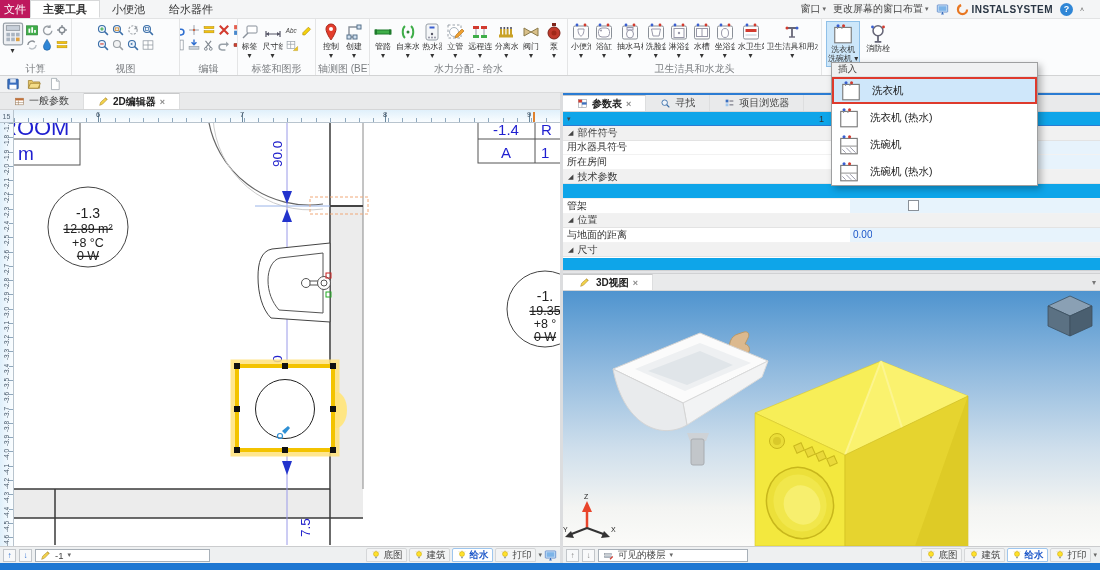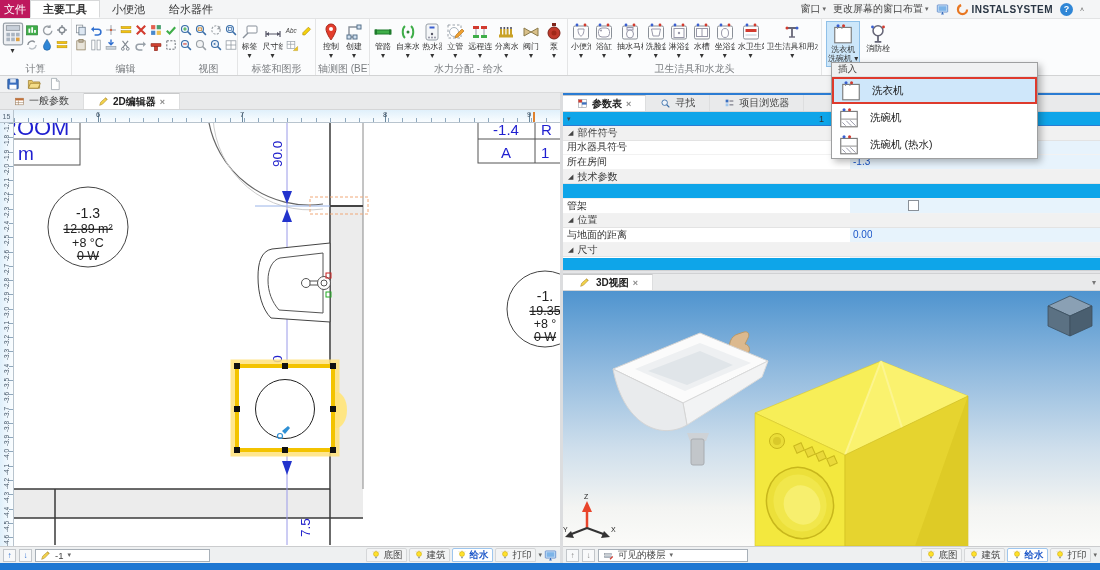--- a/index.html
+++ b/index.html
@@ -185,20 +185,80 @@
             </div>
           </div>
         </div>
         <div class="glabel">计算</div>
       </div>
       <div class="rgroup">
         <div class="gitems">
           <div class="smgrid">
             <div class="smico">
               <svg width="14" height="14" viewBox="0 0 20 20" xmlns="http://www.w3.org/2000/svg">
+                <circle cx="8.5" cy="8.5" r="5" fill="#eef4fb" stroke="#3a6ea8" stroke-width="1.6"></circle>
+                <path d="M12.2 12.2 17 17" stroke="#3a6ea8" stroke-width="2.2"></path>
+                <path d="M8.5 6v5M6 8.5h5" stroke="#3fae49" stroke-width="1.6"></path>
+              </svg>
+            </div>
+            <div class="smico">
+              <svg width="14" height="14" viewBox="0 0 20 20" xmlns="http://www.w3.org/2000/svg">
+                <circle cx="8.5" cy="8.5" r="5" fill="#eef4fb" stroke="#3a6ea8" stroke-width="1.6"></circle>
+                <path d="M12.2 12.2 17 17" stroke="#3a6ea8" stroke-width="2.2"></path>
+                <path d="M6 8.5h5" stroke="#d23b2f" stroke-width="1.6"></path>
+              </svg>
+            </div>
+            <div class="smico">
+              <svg width="14" height="14" viewBox="0 0 20 20" xmlns="http://www.w3.org/2000/svg">
+                <circle cx="8.5" cy="8.5" r="5" fill="#eef4fb" stroke="#3a6ea8" stroke-width="1.6"></circle>
+                <path d="M12.2 12.2 17 17" stroke="#3a6ea8" stroke-width="2.2"></path>
+                <rect x="6" y="7" width="5" height="3.5" fill="none" stroke="#d28a2a" stroke-width="1.2"></rect>
+              </svg>
+            </div>
+            <div class="smico">
+              <svg width="14" height="14" viewBox="0 0 20 20" xmlns="http://www.w3.org/2000/svg">
+                <circle cx="8.5" cy="8.5" r="5" fill="#f2f3f4" stroke="#9aa0a6" stroke-width="1.6"></circle>
+                <path d="M12.2 12.2 17 17" stroke="#9aa0a6" stroke-width="2.2"></path>
+              </svg>
+            </div>
+            <div class="smico">
+              <svg width="14" height="14" viewBox="0 0 20 20" xmlns="http://www.w3.org/2000/svg">
+                <circle cx="10" cy="10" r="6" fill="none" stroke="#9aa0a6" stroke-width="1.6" stroke-dasharray="3 2"></circle>
+                <path d="M16 4l0 5-5 0z" fill="#9aa0a6"></path>
+              </svg>
+            </div>
+            <div class="smico">
+              <svg width="14" height="14" viewBox="0 0 20 20" xmlns="http://www.w3.org/2000/svg">
+                <circle cx="8.5" cy="8.5" r="5" fill="#eef4fb" stroke="#3a6ea8" stroke-width="1.6"></circle>
+                <path d="M12.2 12.2 17 17" stroke="#3a6ea8" stroke-width="2.2"></path>
+                <path d="M6 8.5l3-2v4z" fill="#3a6ea8"></path>
+              </svg>
+            </div>
+            <div class="smico">
+              <svg width="14" height="14" viewBox="0 0 20 20" xmlns="http://www.w3.org/2000/svg">
+                <circle cx="8.5" cy="8.5" r="5" fill="#eef4fb" stroke="#3a6ea8" stroke-width="1.6"></circle>
+                <path d="M12.2 12.2 17 17" stroke="#3a6ea8" stroke-width="2.2"></path>
+                <rect x="6.5" y="6.5" width="4" height="4" fill="none" stroke="#3a6ea8"></rect>
+              </svg>
+            </div>
+            <div class="smico">
+              <svg width="14" height="14" viewBox="0 0 20 20" xmlns="http://www.w3.org/2000/svg">
+                <rect x="3" y="4" width="14" height="12" fill="#fff" stroke="#88909a"></rect>
+                <path d="M10 4v12M3 10h14" stroke="#88909a"></path>
+              </svg>
+            </div>
+          </div>
+        </div>
+        <div class="glabel">视图</div>
+      </div>
+      <div class="rgroup">
+        <div class="gitems">
+          <div class="smgrid">
+            <div class="smico">
+              <svg width="14" height="14" viewBox="0 0 20 20" xmlns="http://www.w3.org/2000/svg">
                 <rect x="3.5" y="3" width="9" height="11" fill="#fff" stroke="#7e8790"></rect>
                 <rect x="7" y="6" width="9" height="11" fill="#dde7f2" stroke="#55677a"></rect>
               </svg>
             </div>
             <div class="smico">
               <svg width="14" height="14" viewBox="0 0 20 20" xmlns="http://www.w3.org/2000/svg">
                 <rect x="4" y="4" width="12" height="13" fill="#e8e4da" stroke="#8a7a5a"></rect>
                 <rect x="7" y="2" width="6" height="4" fill="#b8b0a0" stroke="#8a7a5a"></rect>
               </svg>
             </div>
@@ -270,80 +330,20 @@
               </svg>
             </div>
             <div class="smico">
               <svg width="14" height="14" viewBox="0 0 20 20" xmlns="http://www.w3.org/2000/svg">
                 <rect x="4" y="4" width="12" height="12" fill="none" stroke="#6a7078" stroke-dasharray="3 2" stroke-width="1.4"></rect>
               </svg>
             </div>
           </div>
         </div>
         <div class="glabel">编辑</div>
-      </div>
-      <div class="rgroup">
-        <div class="gitems">
-          <div class="smgrid">
-            <div class="smico">
-              <svg width="14" height="14" viewBox="0 0 20 20" xmlns="http://www.w3.org/2000/svg">
-                <circle cx="8.5" cy="8.5" r="5" fill="#eef4fb" stroke="#3a6ea8" stroke-width="1.6"></circle>
-                <path d="M12.2 12.2 17 17" stroke="#3a6ea8" stroke-width="2.2"></path>
-                <path d="M8.5 6v5M6 8.5h5" stroke="#3fae49" stroke-width="1.6"></path>
-              </svg>
-            </div>
-            <div class="smico">
-              <svg width="14" height="14" viewBox="0 0 20 20" xmlns="http://www.w3.org/2000/svg">
-                <circle cx="8.5" cy="8.5" r="5" fill="#eef4fb" stroke="#3a6ea8" stroke-width="1.6"></circle>
-                <path d="M12.2 12.2 17 17" stroke="#3a6ea8" stroke-width="2.2"></path>
-                <path d="M6 8.5h5" stroke="#d23b2f" stroke-width="1.6"></path>
-              </svg>
-            </div>
-            <div class="smico">
-              <svg width="14" height="14" viewBox="0 0 20 20" xmlns="http://www.w3.org/2000/svg">
-                <circle cx="8.5" cy="8.5" r="5" fill="#eef4fb" stroke="#3a6ea8" stroke-width="1.6"></circle>
-                <path d="M12.2 12.2 17 17" stroke="#3a6ea8" stroke-width="2.2"></path>
-                <rect x="6" y="7" width="5" height="3.5" fill="none" stroke="#d28a2a" stroke-width="1.2"></rect>
-              </svg>
-            </div>
-            <div class="smico">
-              <svg width="14" height="14" viewBox="0 0 20 20" xmlns="http://www.w3.org/2000/svg">
-                <circle cx="8.5" cy="8.5" r="5" fill="#f2f3f4" stroke="#9aa0a6" stroke-width="1.6"></circle>
-                <path d="M12.2 12.2 17 17" stroke="#9aa0a6" stroke-width="2.2"></path>
-              </svg>
-            </div>
-            <div class="smico">
-              <svg width="14" height="14" viewBox="0 0 20 20" xmlns="http://www.w3.org/2000/svg">
-                <circle cx="10" cy="10" r="6" fill="none" stroke="#9aa0a6" stroke-width="1.6" stroke-dasharray="3 2"></circle>
-                <path d="M16 4l0 5-5 0z" fill="#9aa0a6"></path>
-              </svg>
-            </div>
-            <div class="smico">
-              <svg width="14" height="14" viewBox="0 0 20 20" xmlns="http://www.w3.org/2000/svg">
-                <circle cx="8.5" cy="8.5" r="5" fill="#eef4fb" stroke="#3a6ea8" stroke-width="1.6"></circle>
-                <path d="M12.2 12.2 17 17" stroke="#3a6ea8" stroke-width="2.2"></path>
-                <path d="M6 8.5l3-2v4z" fill="#3a6ea8"></path>
-              </svg>
-            </div>
-            <div class="smico">
-              <svg width="14" height="14" viewBox="0 0 20 20" xmlns="http://www.w3.org/2000/svg">
-                <circle cx="8.5" cy="8.5" r="5" fill="#eef4fb" stroke="#3a6ea8" stroke-width="1.6"></circle>
-                <path d="M12.2 12.2 17 17" stroke="#3a6ea8" stroke-width="2.2"></path>
-                <rect x="6.5" y="6.5" width="4" height="4" fill="none" stroke="#3a6ea8"></rect>
-              </svg>
-            </div>
-            <div class="smico">
-              <svg width="14" height="14" viewBox="0 0 20 20" xmlns="http://www.w3.org/2000/svg">
-                <rect x="3" y="4" width="14" height="12" fill="#fff" stroke="#88909a"></rect>
-                <path d="M10 4v12M3 10h14" stroke="#88909a"></path>
-              </svg>
-            </div>
-          </div>
-        </div>
-        <div class="glabel">视图</div>
       </div>
       <div class="rgroup">
         <div class="gitems">
           <div class="vbtn">
             <svg width="20" height="20" viewBox="0 0 20 20" xmlns="http://www.w3.org/2000/svg">
               <rect x="7" y="4" width="10" height="7" rx="1" fill="#fff" stroke="#88909a"></rect>
               <path d="M3 16 8 11" stroke="#88909a" stroke-width="1.4"></path>
             </svg>
             <span class="lbl">标签</span>
             <span class="arr">▾</span>
@@ -1094,30 +1094,39 @@
             <circle cx="10.5" cy="2.5" r="1.4" fill="#d23b2f"></circle>
             <path d="M5 4v1.5M9 4v1.5" stroke="#999"></path>
           </svg>
           <span>洗衣机</span>
         </div>
         <div class="mitem">
           <svg width="22" height="22" viewBox="0 0 20 20" xmlns="http://www.w3.org/2000/svg">
             <rect x="2.5" y="4" width="15" height="14" fill="#fff" stroke="#777"></rect>
             <circle cx="5.5" cy="2.5" r="1.4" fill="#3a5fd0"></circle>
             <circle cx="10.5" cy="2.5" r="1.4" fill="#d23b2f"></circle>
-            <path d="M2.5 11h15" stroke="#999"></path>
-            <path d="M4 14l3 3M7.5 12.5 12 17M11 12l5 5" stroke="#99a" stroke-width="0.9"></path>
-          </svg>
-          <span>洗碗机</span>
+            <path d="M5 4v1.5M9 4v1.5" stroke="#999"></path>
+          </svg>
+          <span>洗衣机 (热水)</span>
         </div>
         <div class="mitem">
           <svg width="22" height="22" viewBox="0 0 20 20" xmlns="http://www.w3.org/2000/svg">
             <rect x="2.5" y="4" width="15" height="14" fill="#fff" stroke="#777"></rect>
             <circle cx="5.5" cy="2.5" r="1.4" fill="#3a5fd0"></circle>
             <circle cx="10.5" cy="2.5" r="1.4" fill="#d23b2f"></circle>
             <path d="M2.5 11h15" stroke="#999"></path>
             <path d="M4 14l3 3M7.5 12.5 12 17M11 12l5 5" stroke="#99a" stroke-width="0.9"></path>
           </svg>
+          <span>洗碗机</span>
+        </div>
+        <div class="mitem">
+          <svg width="22" height="22" viewBox="0 0 20 20" xmlns="http://www.w3.org/2000/svg">
+            <rect x="2.5" y="4" width="15" height="14" fill="#fff" stroke="#777"></rect>
+            <circle cx="5.5" cy="2.5" r="1.4" fill="#3a5fd0"></circle>
+            <circle cx="10.5" cy="2.5" r="1.4" fill="#d23b2f"></circle>
+            <path d="M2.5 11h15" stroke="#999"></path>
+            <path d="M4 14l3 3M7.5 12.5 12 17M11 12l5 5" stroke="#99a" stroke-width="0.9"></path>
+          </svg>
           <span>洗碗机 (热水)</span>
         </div>
       </div>
   </div>
 </div>
 
 </body></html>

